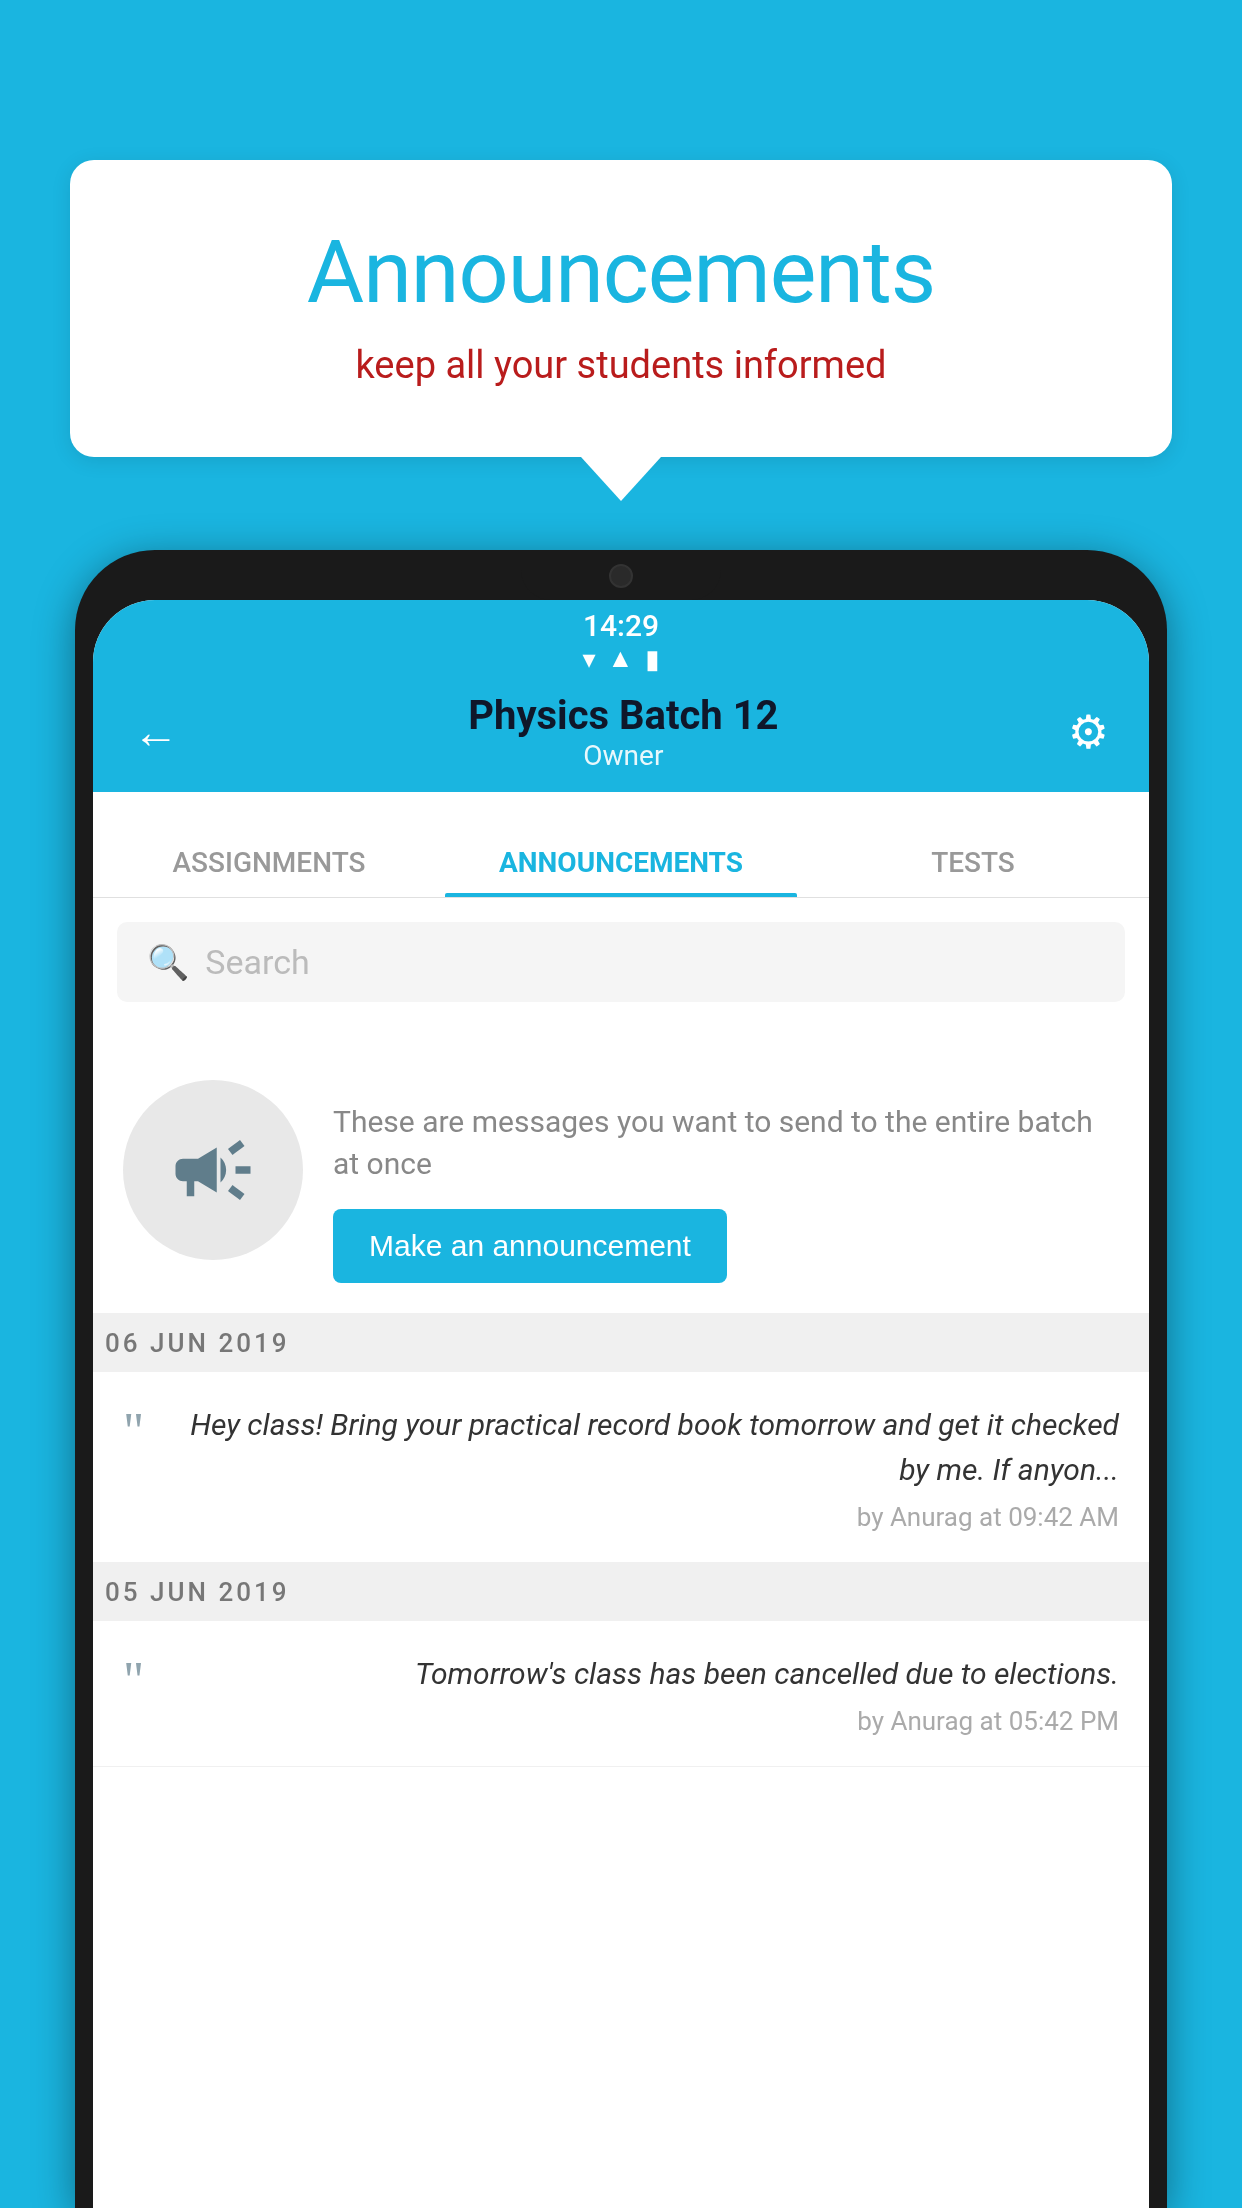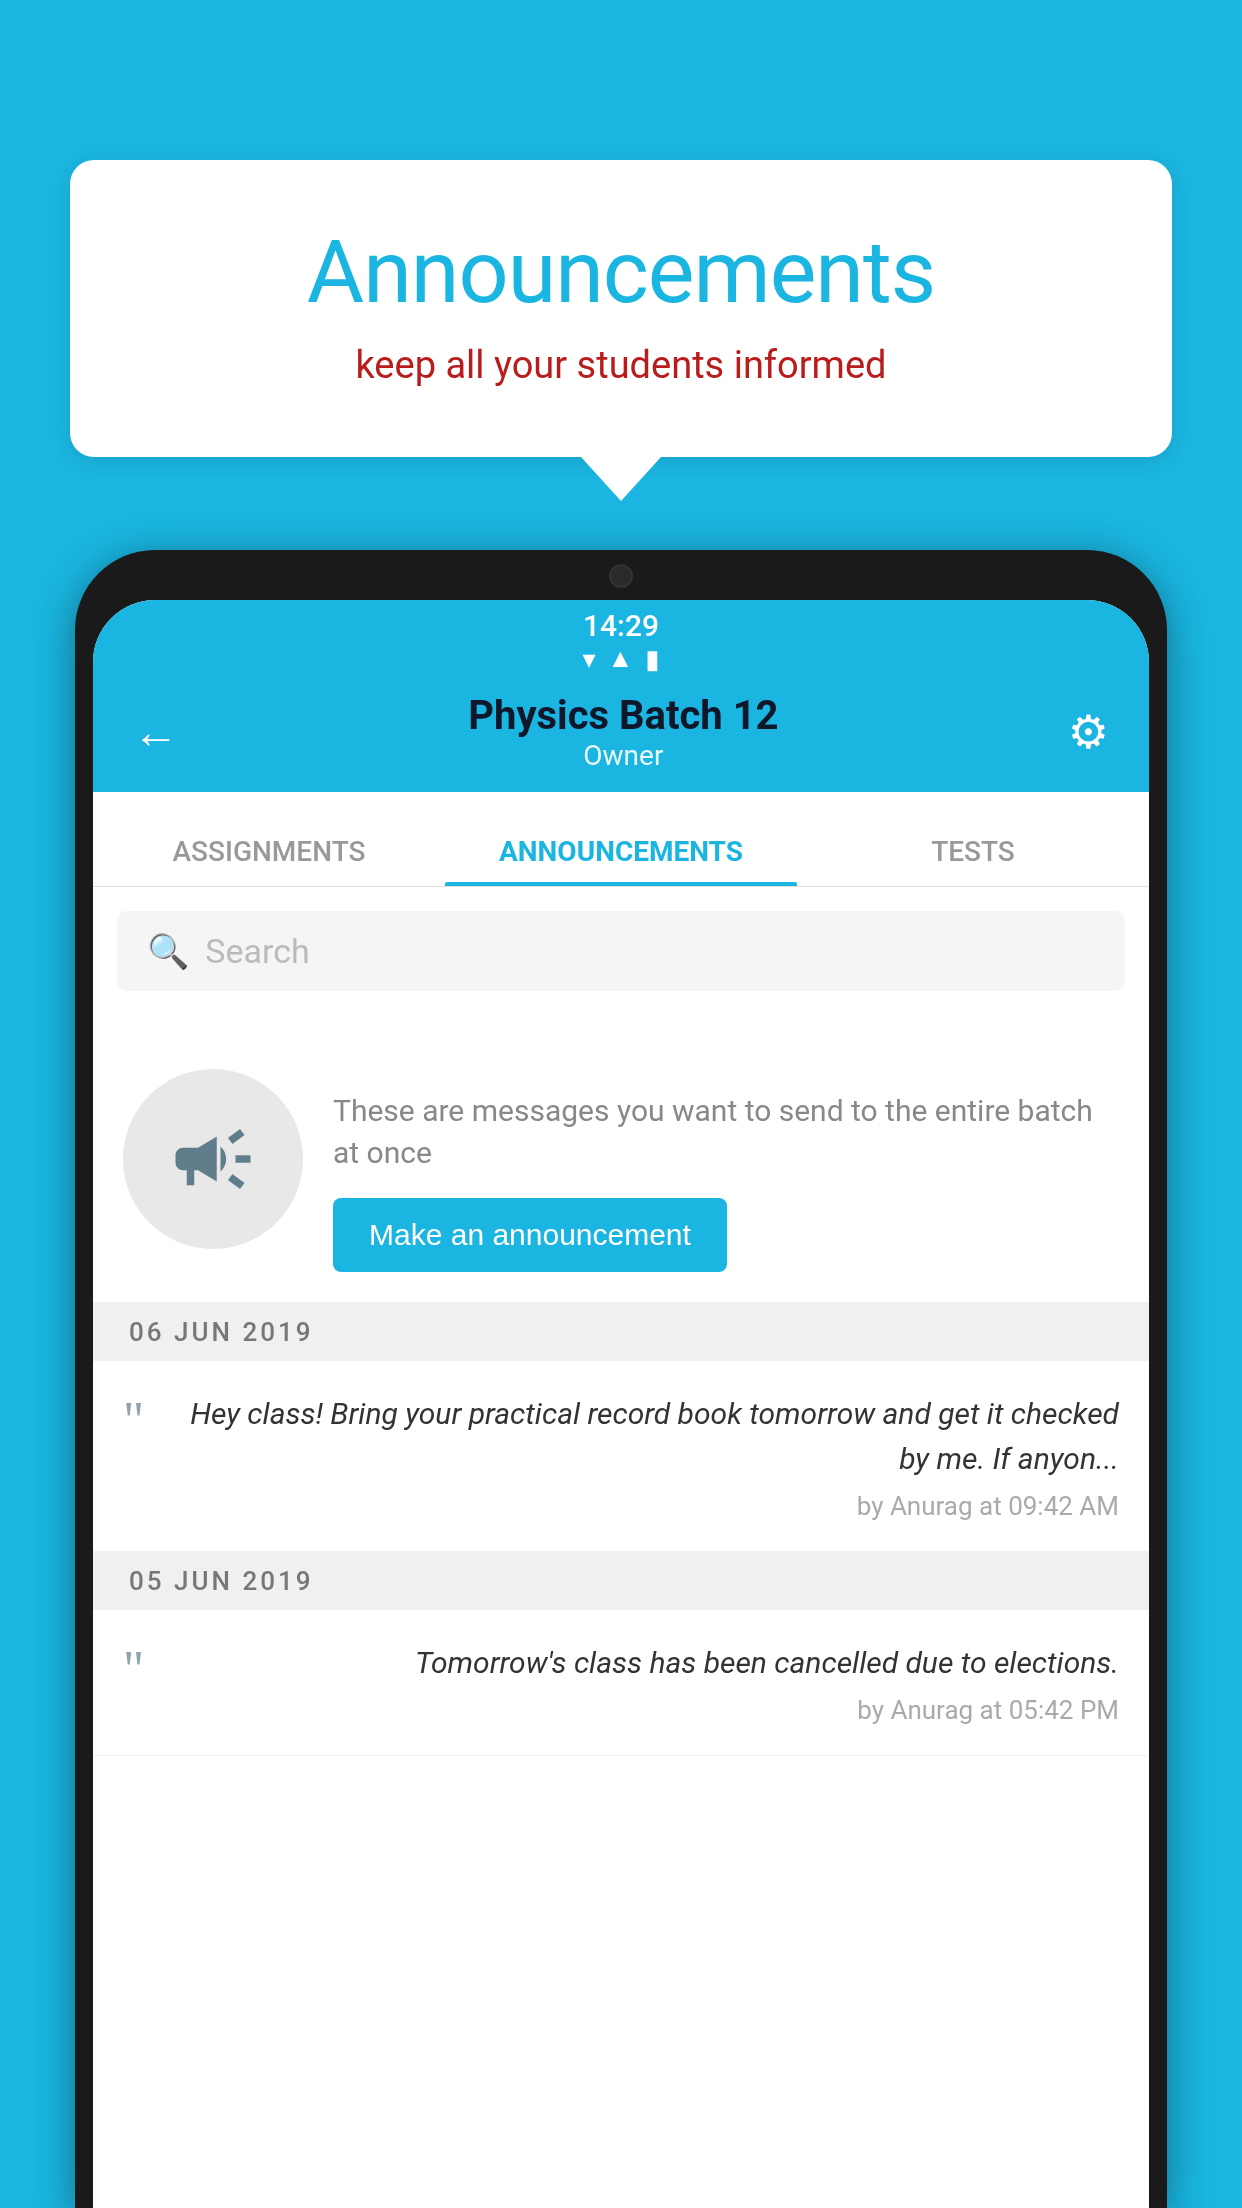--- a/index.html
+++ b/index.html
@@ -157,21 +157,21 @@
       color: white;
       font-size: 46px;
       cursor: pointer;
     }
 
     
     .tab-bar {
       background: white;
       display: flex;
       border-bottom: 1px solid #e0e0e0;
-      height: 95px;
+      height: 106px;
       align-items: flex-end;
     }
 
     .tab-item {
       flex: 1;
       text-align: center;
       padding-bottom: 18px;
       font-size: 28px;
       font-weight: 500;
       color: #999;
@@ -265,21 +265,21 @@
       padding: 20px 36px;
       font-size: 30px;
       font-weight: 500;
       cursor: pointer;
       display: inline-block;
     }
 
     
     .date-separator {
       background: #f0f0f0;
-      padding: 14px 36px;
+      padding: 14px 12px;
       font-size: 26px;
       color: #777;
       letter-spacing: 3px;
       font-weight: 500;
     }
 
     
     .announcement-item {
       display: flex;
       padding: 30px 30px;

